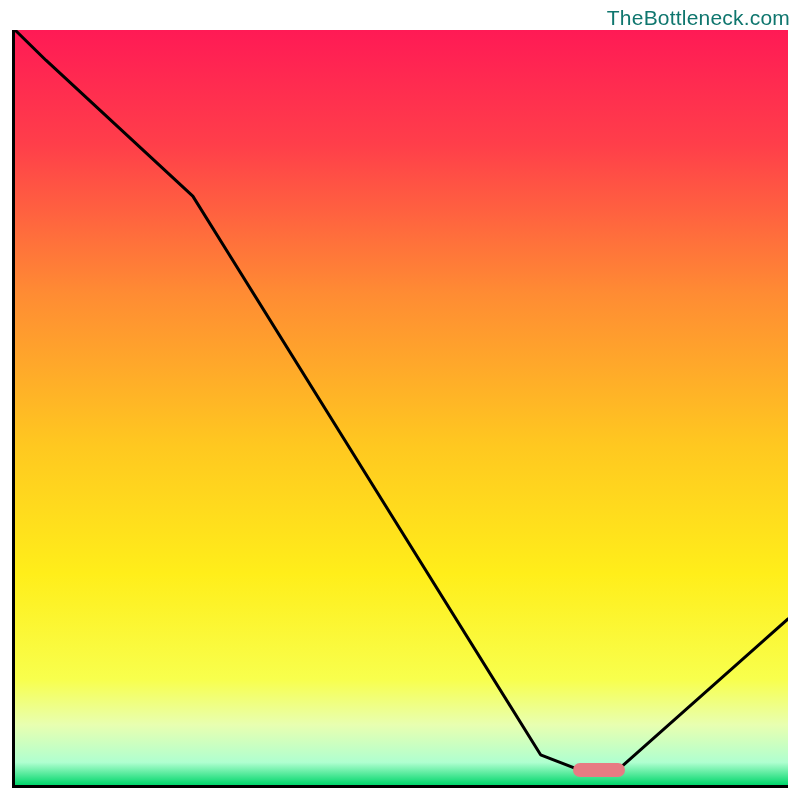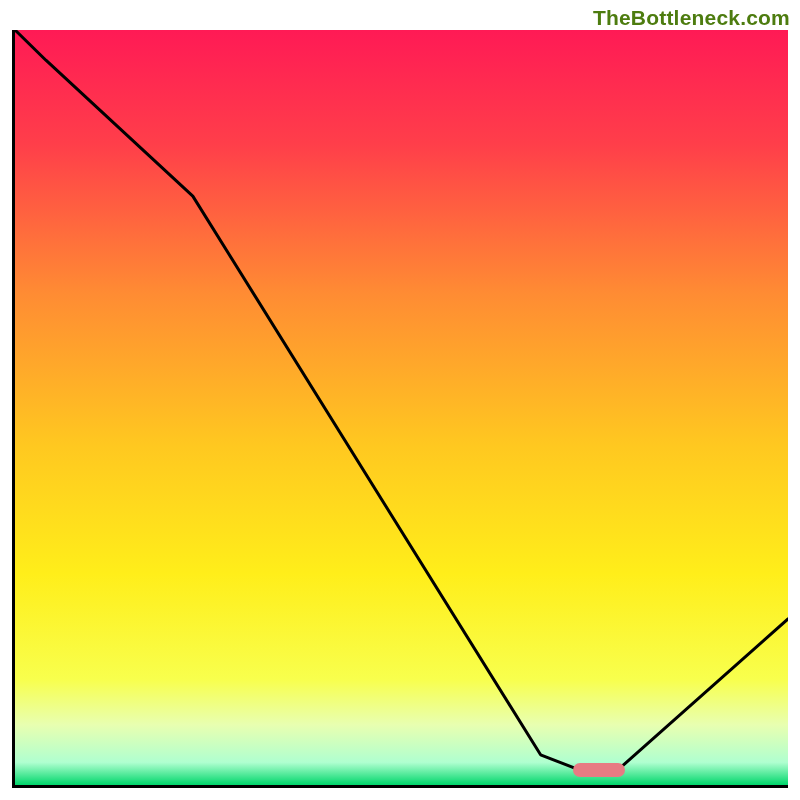--- a/index.html
+++ b/index.html
@@ -9,22 +9,22 @@
     height: 800px;
     background: #ffffff;
     font-family: Arial, Helvetica, sans-serif;
     overflow: hidden;
   }
   .watermark {
     position: absolute;
     top: 6px;
     right: 10px;
     font-size: 21px;
-    font-weight: bold;
-    color: #4d7c0f;
+    font-weight: normal;
+    color: #0f766e;
     letter-spacing: 0.2px;
     user-select: none;
   }
   .plot-frame {
     position: absolute;
     left: 12px;
     top: 30px;
     width: 776px;
     height: 758px;
     border: 3px solid #000;

